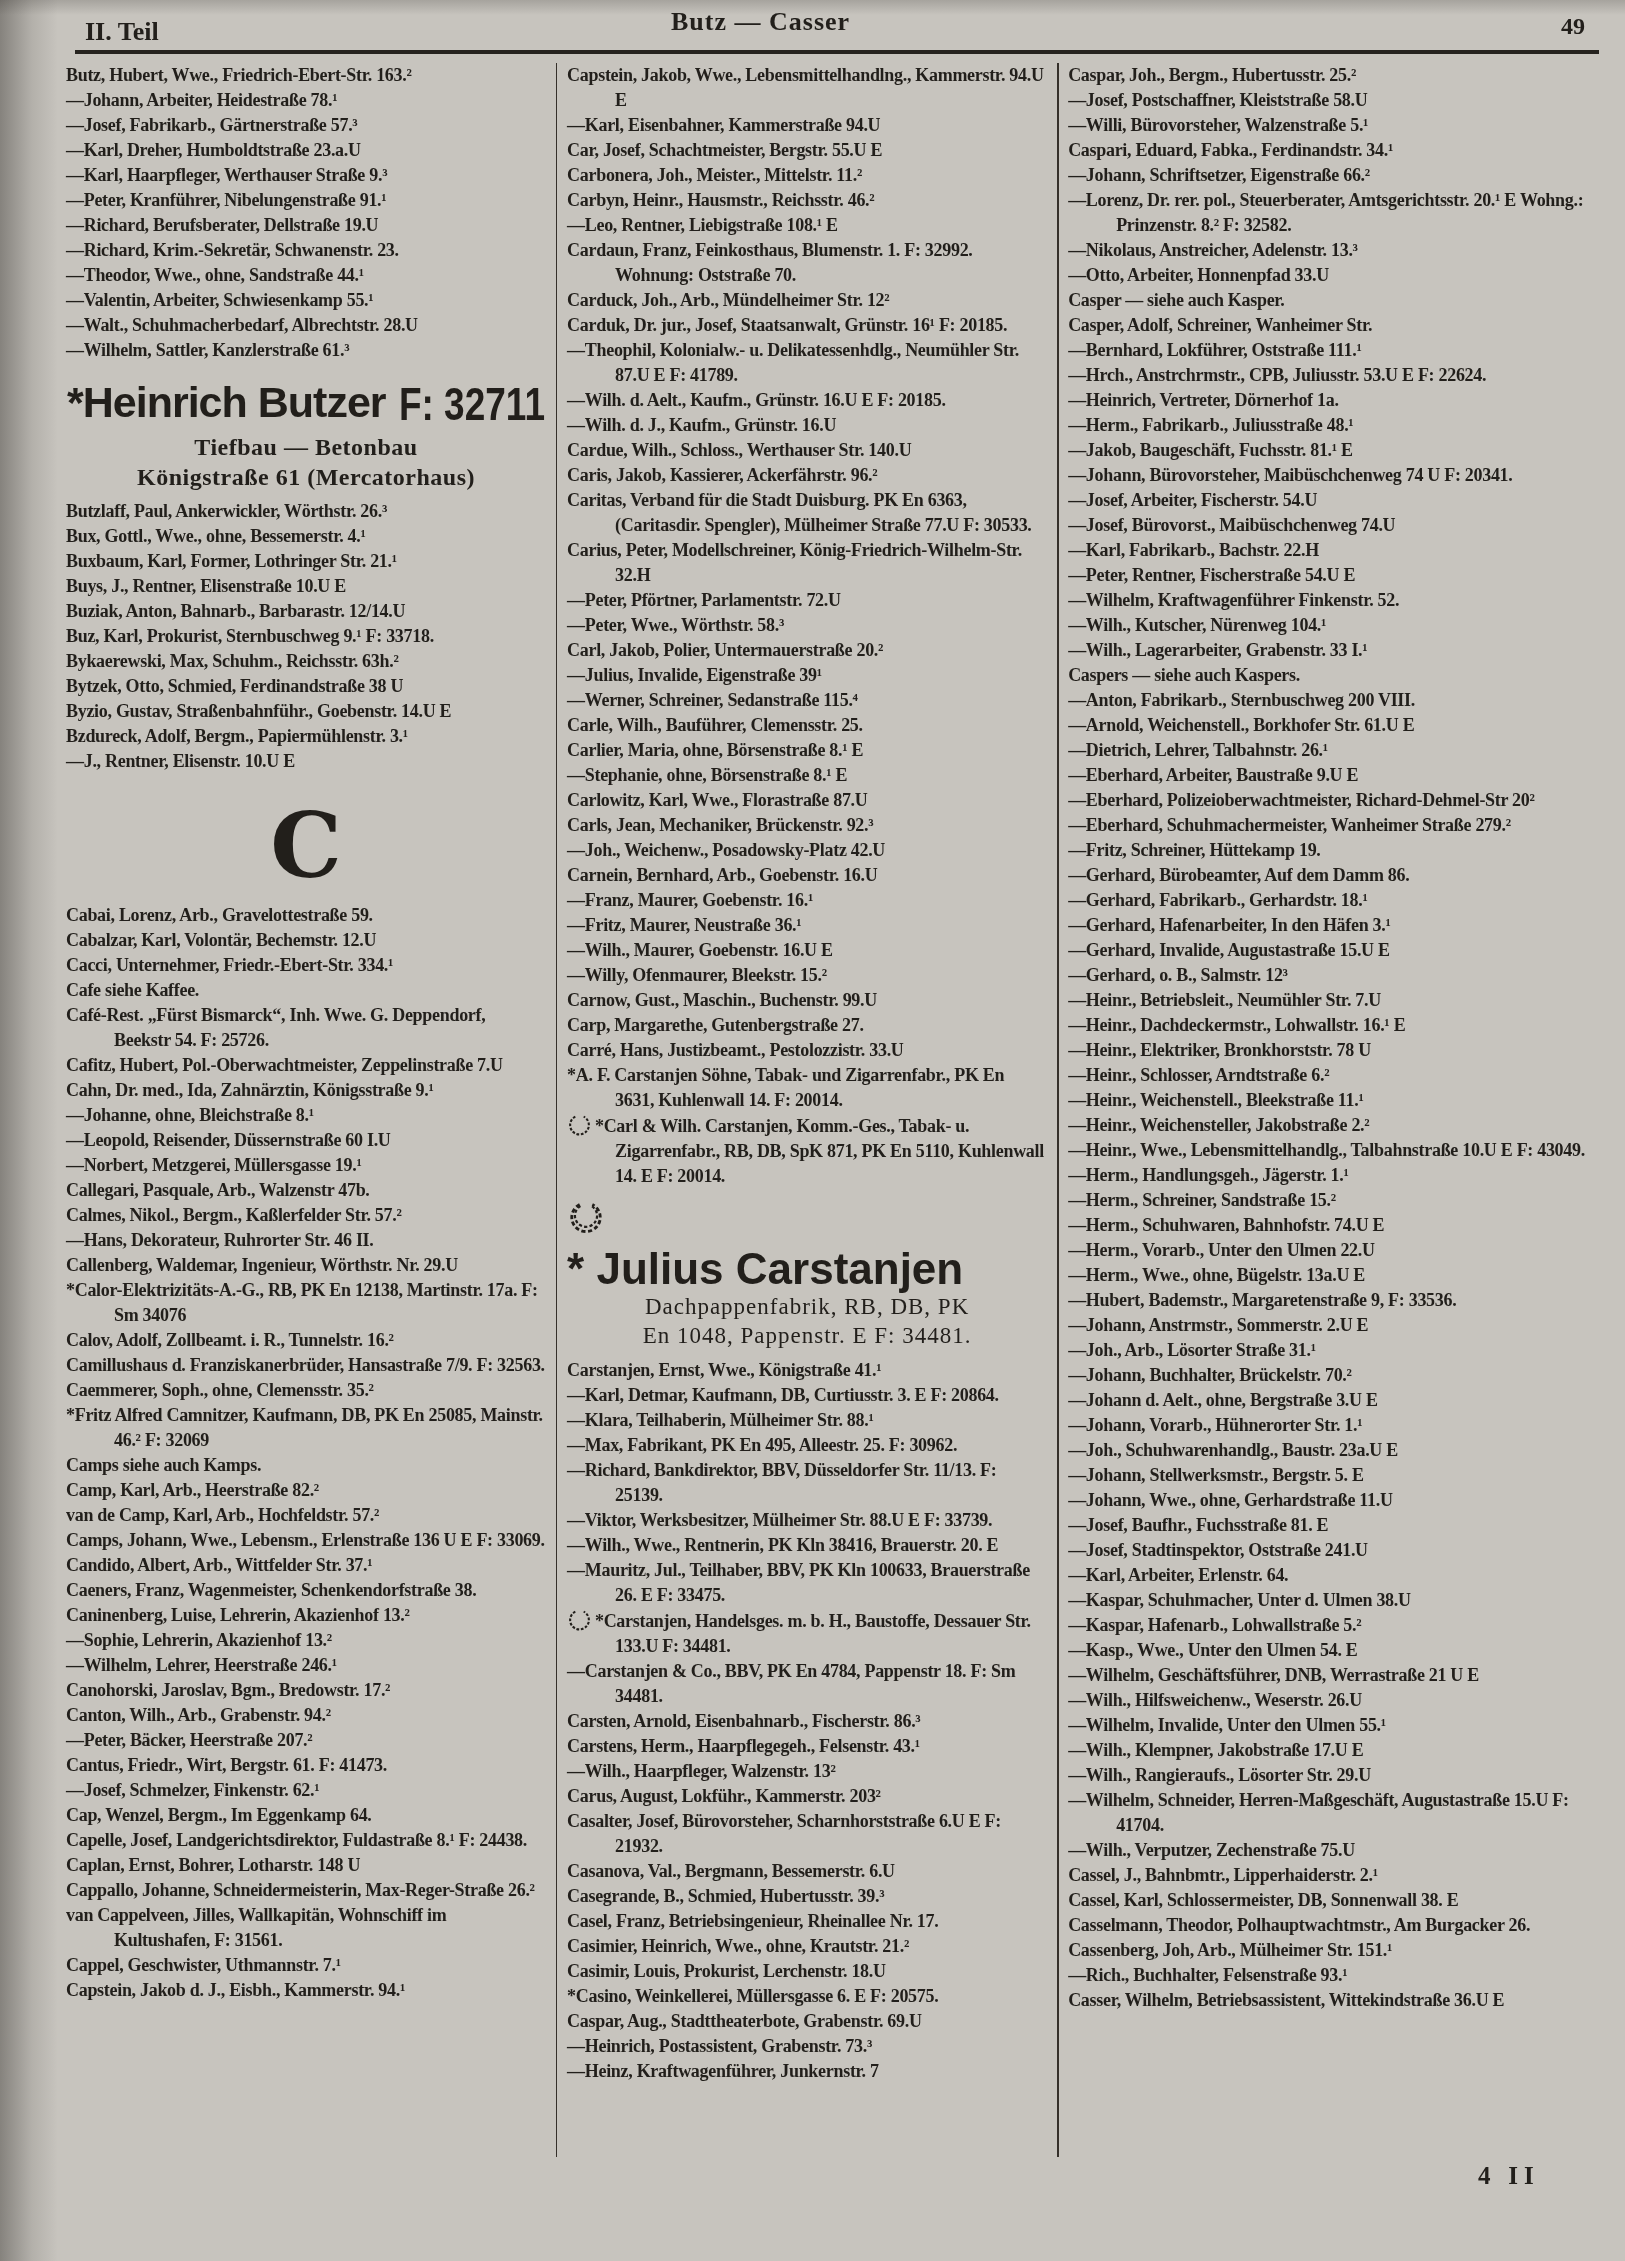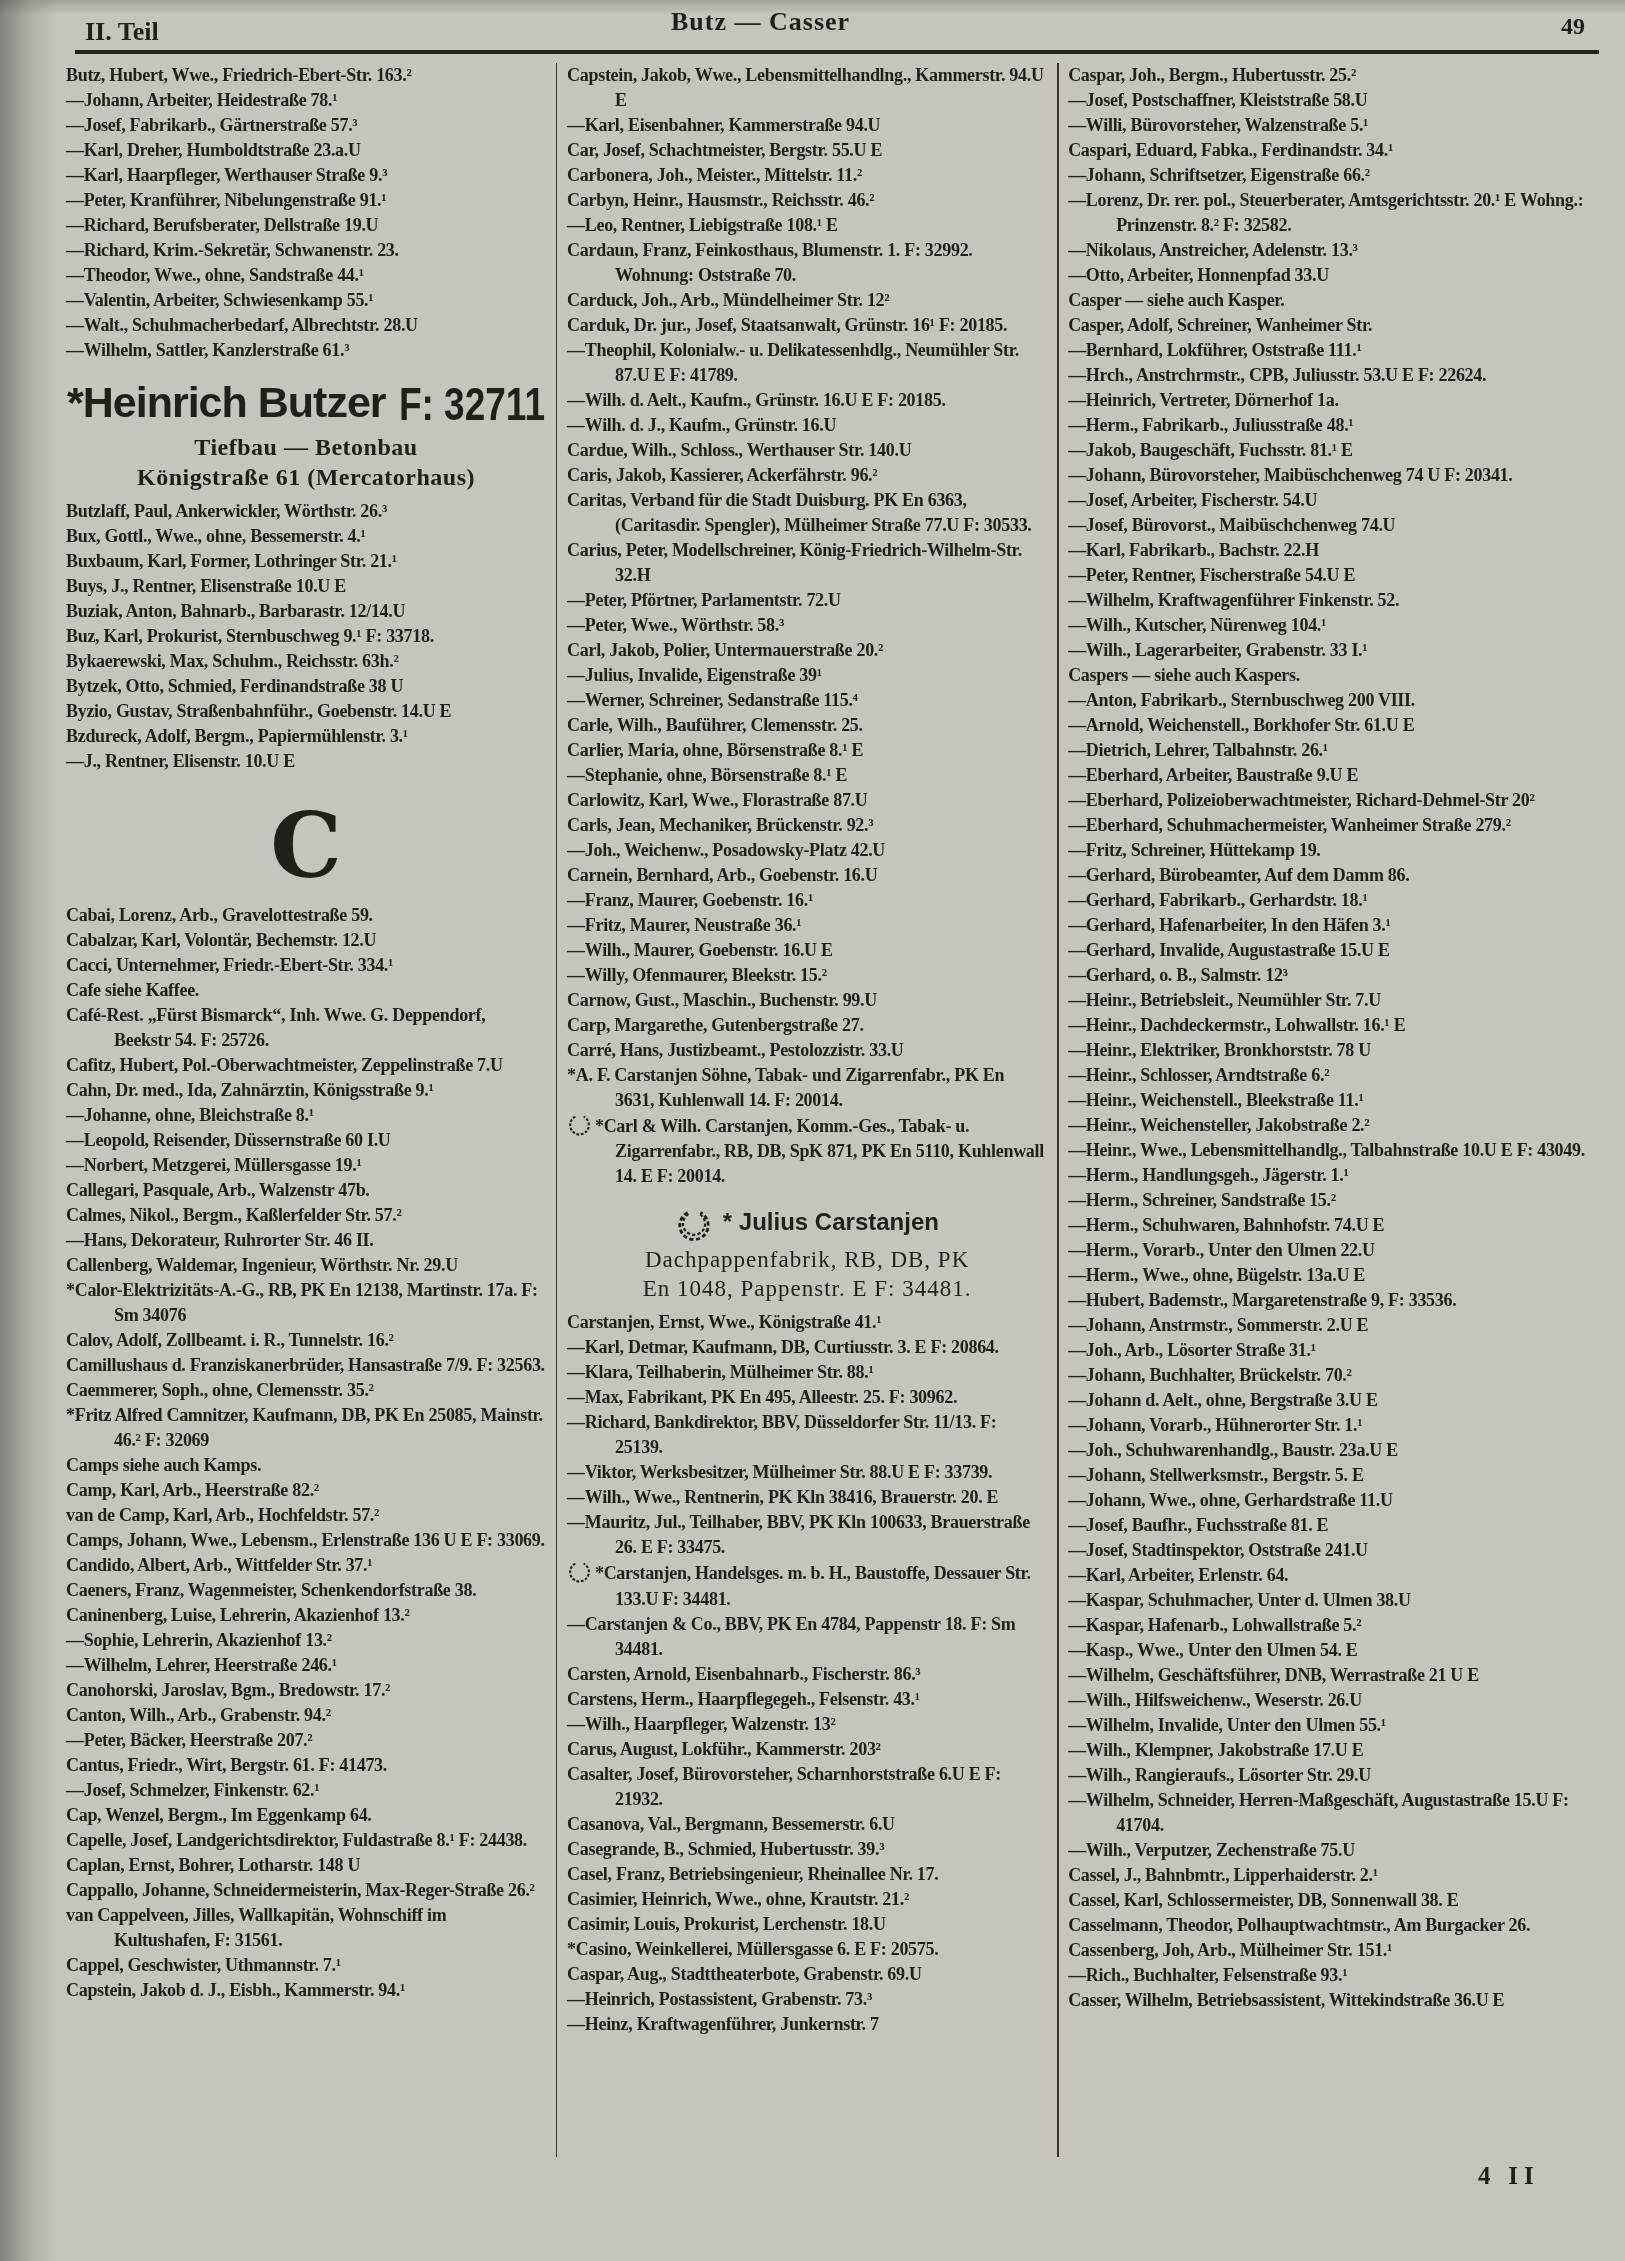--- a/index.html
+++ b/index.html
@@ -29,21 +29,21 @@
   .ad-b-name{font-family:"Liberation Sans","DejaVu Sans",sans-serif;font-weight:900;
     font-size:43px;line-height:54px;letter-spacing:-1px;white-space:nowrap;text-indent:0;}
   .ad-b-phone{display:inline-block;transform:scaleY(1.25);font-size:37px;margin-left:13.4px;letter-spacing:0;}
   .ad-b-line{font-size:24px;font-weight:bold;line-height:30px;letter-spacing:0.5px;}
   
   .section-letter{text-align:center;font-size:90px;line-height:100px;font-weight:900;
     margin:21px 0 7.7px;font-family:"DejaVu Serif",serif;}
   
   .ad-carstanjen{text-align:center;margin:9.6px 0 7.7px;}
   .ad-c-name{font-family:"Liberation Sans","DejaVu Sans",sans-serif;font-weight:900;
-    font-size:24px;line-height:46px;display:flex;align-items:flex-end;justify-content:center;gap:9.6px;}
+    font-size:44px;line-height:46px;display:flex;align-items:flex-start;justify-content:center;gap:9.6px;flex-direction:column;}
   .ad-c-line{font-size:23px;font-weight:normal;line-height:29px;letter-spacing:1px;}
   .footer-sig{position:absolute;top:2162px;left:1478px;font-size:25px;font-weight:bold;letter-spacing:5.8px;}
 </style>
 </head>
 <body>
 
 <div class="gutter-shadow"></div>
 <div class="top-shadow"></div>
 
 <div class="header-left">II. Teil</div>

